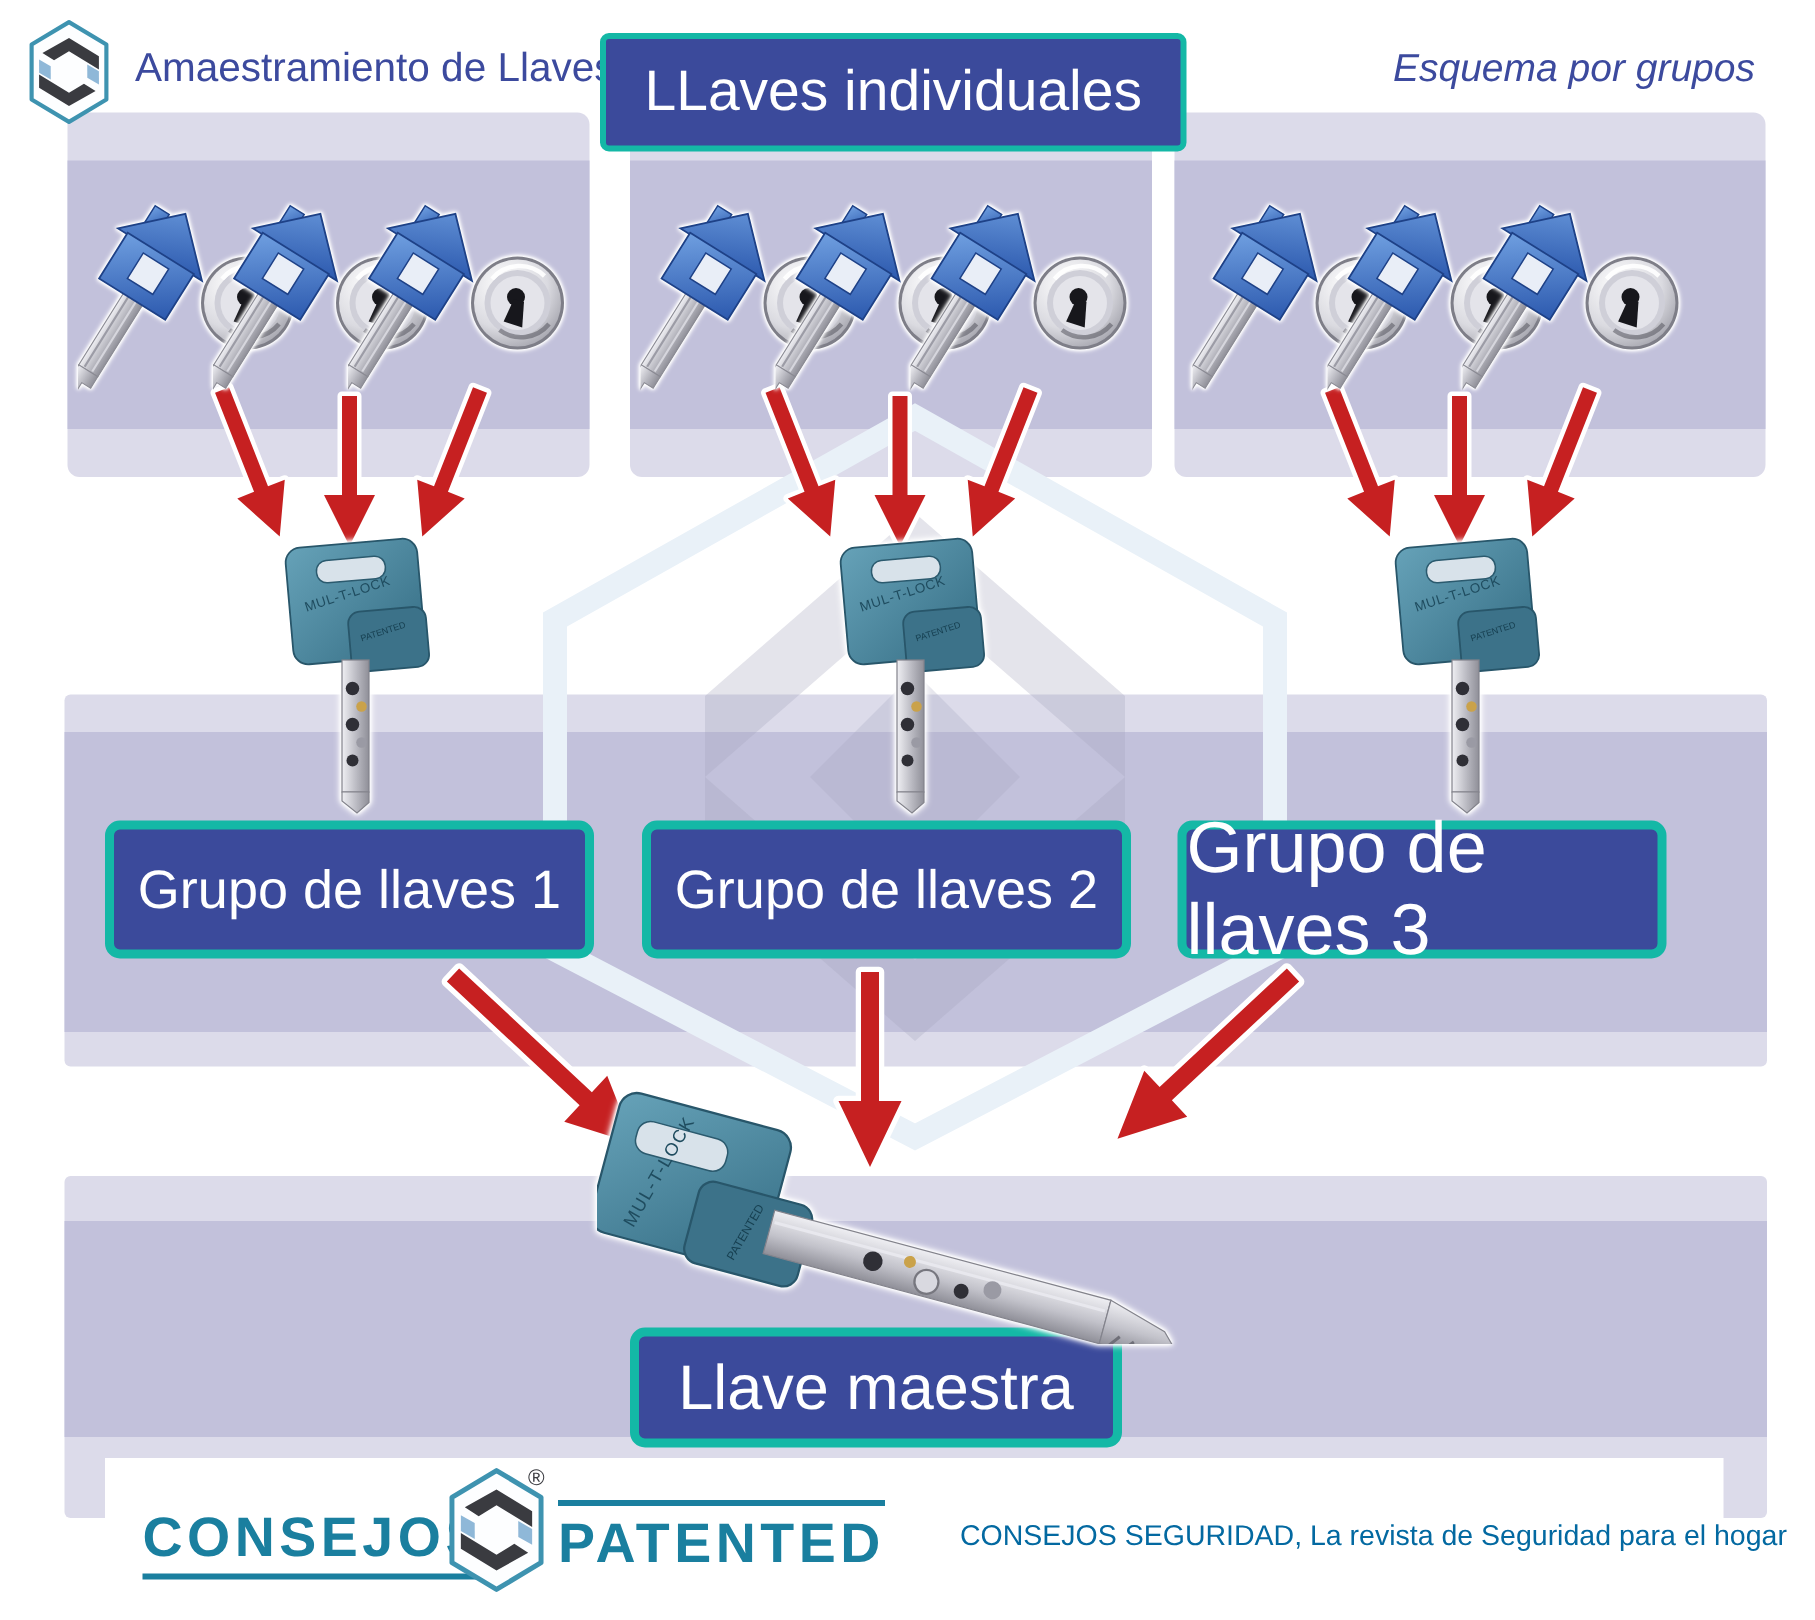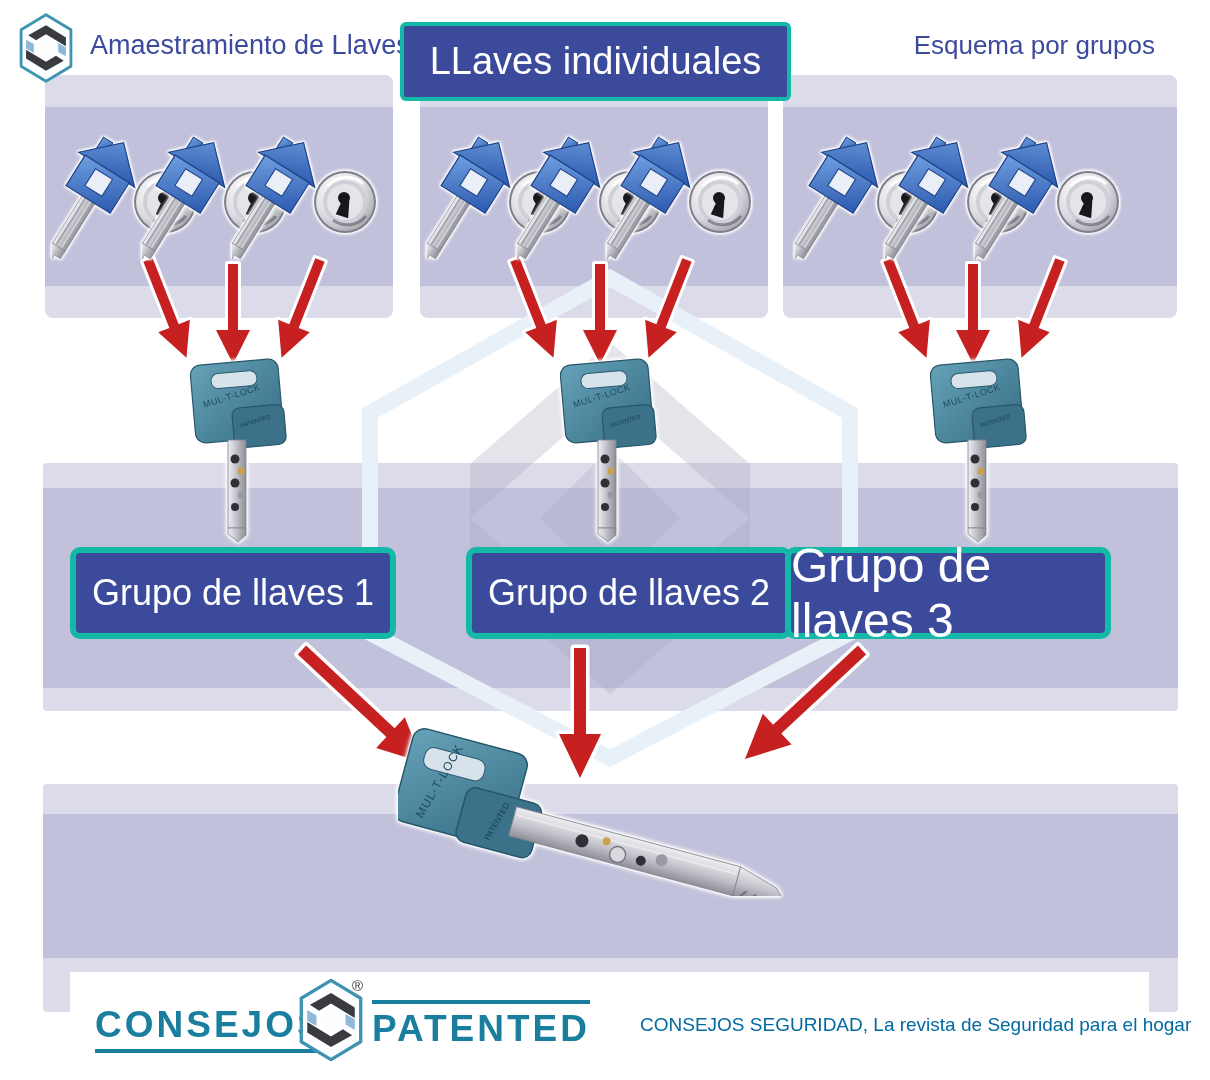--- a/index.html
+++ b/index.html
@@ -134,21 +134,21 @@
 
   <div class="abs footer-cover" style="left:70px;top:972px;width:1079px;height:108px;"></div>
 
   <svg class="abs" style="left:14px;top:12px;z-index:9;" width="64" height="72" viewBox="0 0 100 130">
     <use href="#hexLogo"></use>
   </svg>
   <div class="abs hdr-text" style="left:90px;top:30px;font-size:27px;">Amaestramiento de Llaves</div>
   <div class="abs bluebox" style="left:400px;top:22px;width:383px;height:71px;border-width:4px;border-radius:6px;z-index:9;font-size:38px;">
     <span>LLaves individuales</span>
   </div>
-  <div class="abs hdr-text" style="right:55px;top:30px;font-size:26px;">Esquema por grupos</div>
+  <div class="abs hdr-text" style="right:40px;top:30px;font-size:26px;font-style:italic;">Esquema por grupos</div>
 
   <svg class="abs unit halo" style="left:52px;top:128px;" width="150" height="150" viewBox="0 0 150 150">
       <use href="#houseKeyUnit"></use>
     </svg>
   <svg class="abs unit halo" style="left:142px;top:128px;" width="150" height="150" viewBox="0 0 150 150">
       <use href="#houseKeyUnit"></use>
     </svg>
   <svg class="abs unit halo" style="left:232px;top:128px;" width="150" height="150" viewBox="0 0 150 150">
       <use href="#houseKeyUnit"></use>
     </svg>
@@ -195,21 +195,21 @@
   <svg class="abs gkey halo2" style="left:547px;top:358px;" width="120" height="185" viewBox="0 0 120 185">
       <use href="#multKey"></use>
     </svg>
   <svg class="abs gkey halo2" style="left:917px;top:358px;" width="120" height="185" viewBox="0 0 120 185">
       <use href="#multKey"></use>
     </svg>
 
   <div class="abs bluebox big" style="left:70px;top:547px;width:314px;height:80px;font-size:36px;">
     <span>Grupo de llaves 1</span>
   </div>
-  <div class="abs bluebox big" style="left:428px;top:547px;width:314px;height:80px;font-size:36px;margin-left:38px;">
+  <div class="abs bluebox big" style="left:428px;top:547px;width:314px;height:80px;font-size:36px;">
     <span>Grupo de llaves 2</span>
   </div>
   <div class="abs bluebox big" style="left:785px;top:547px;width:314px;height:80px;font-size:48px;">
     <span>Grupo de llaves 3</span>
   </div>
 
   <svg class="abs arrows" style="left:230px;top:636px;" width="740" height="170" viewBox="0 0 740 170">
     <path class="arrow big" transform="translate(72,14) rotate(-47)" d="M-6 0 L6 0 L6 121 L21 121 L0 165 L-21 121 L-6 121 Z"></path>
     <path class="arrow big" transform="translate(350,12)" d="M-6 0 L6 0 L6 86 L21 86 L0 130 L-21 86 L-6 86 Z"></path>
     <path class="arrow big" transform="translate(632,14) rotate(47)" d="M-6 0 L6 0 L6 116 L21 116 L0 160 L-21 116 L-6 116 Z"></path>
@@ -229,20 +229,23 @@
       <circle cx="228" cy="72" r="8" fill="#d9d9e0" stroke="#77777f" stroke-width="1.5"></circle>
       <circle cx="252" cy="72" r="5" fill="#2f2f36"></circle>
       <circle cx="272" cy="66" r="6" fill="#9a9aa4"></circle>
       <polygon points="350,52 390,63 398,71 382,82 350,82" fill="url(#gBladeH)" stroke="#83838c" stroke-width="0.8"></polygon>
       <line x1="356" y1="82" x2="362" y2="74" stroke="#6f6f78" stroke-width="2"></line>
       <line x1="366" y1="82" x2="372" y2="75" stroke="#6f6f78" stroke-width="2"></line>
       <line x1="376" y1="81" x2="382" y2="76" stroke="#6f6f78" stroke-width="2"></line>
     </g>
   </svg>
 
+  <div class="abs bluebox big" style="left:420px;top:885px;width:316px;height:68px;font-size:42px;">
+    <span>Llave maestra</span>
+  </div>
 
   <div class="abs brand" style="left:95px;top:1004px;border-bottom:4px solid #1a7f9f;padding-bottom:3px;">CONSEJOS</div>
   <svg class="abs" style="left:298px;top:976px;z-index:9;" width="66" height="88" viewBox="0 0 100 130">
     <use href="#hexLogo"></use>
   </svg>
   <div class="abs" style="left:352px;top:977px;font-size:15px;color:#3a3b40;z-index:9;">®</div>
   <div class="abs brand" style="left:372px;top:1000px;border-top:4px solid #1a7f9f;padding-top:4px;">PATENTED</div>
   <div class="abs tagline" style="left:640px;top:1014px;">CONSEJOS SEGURIDAD, La revista de Seguridad para el hogar</div>
 
 </div>

